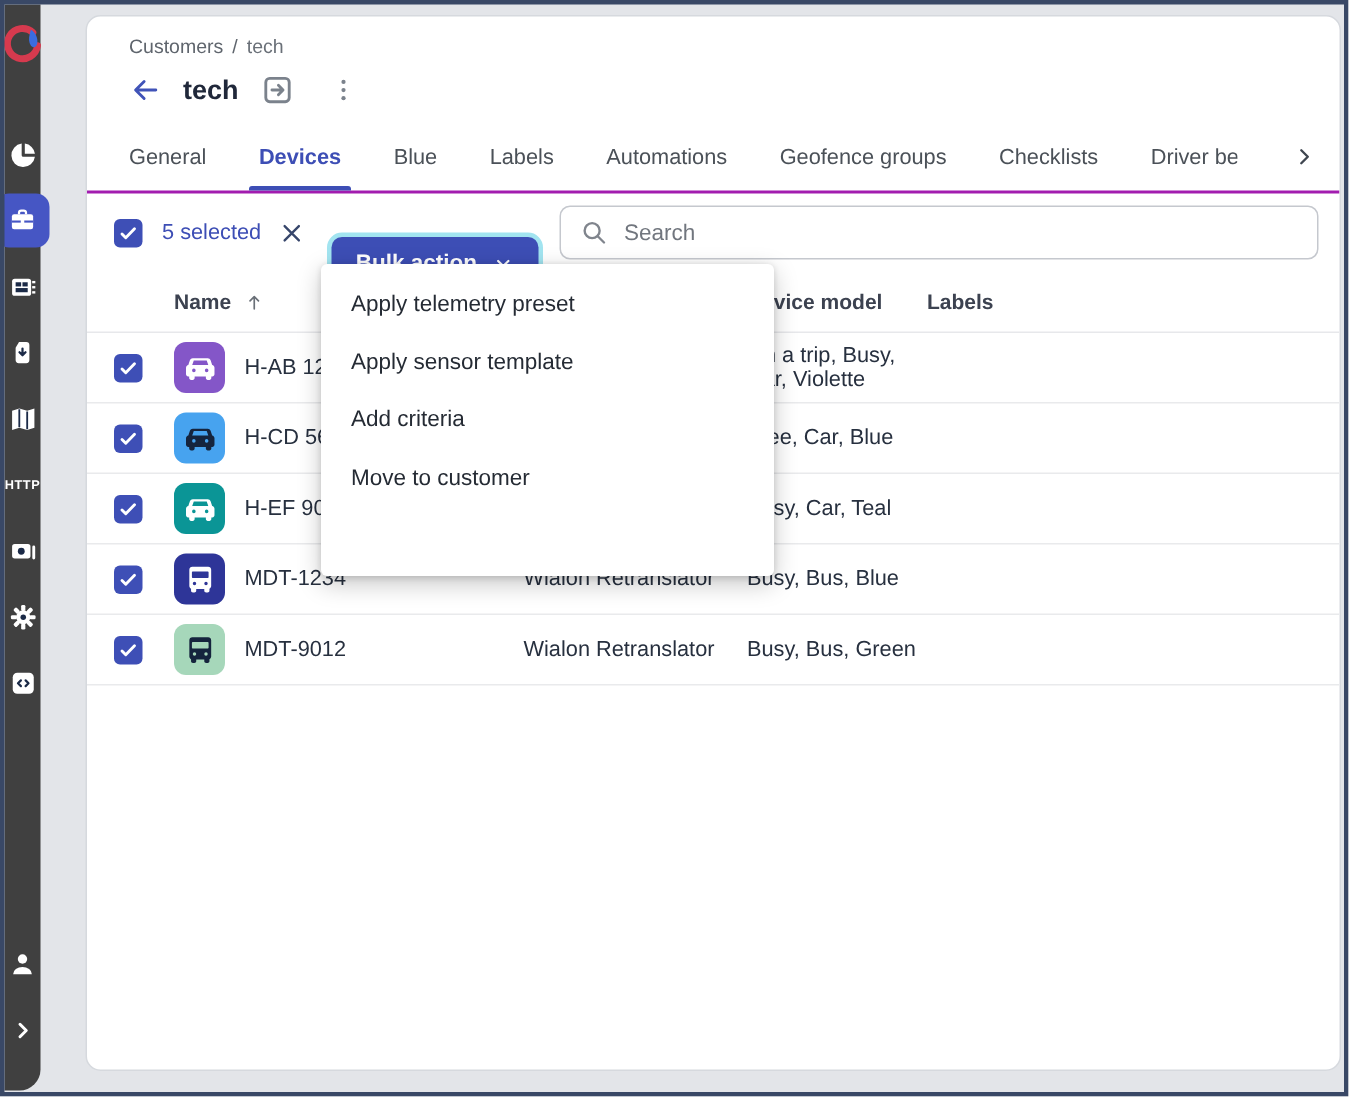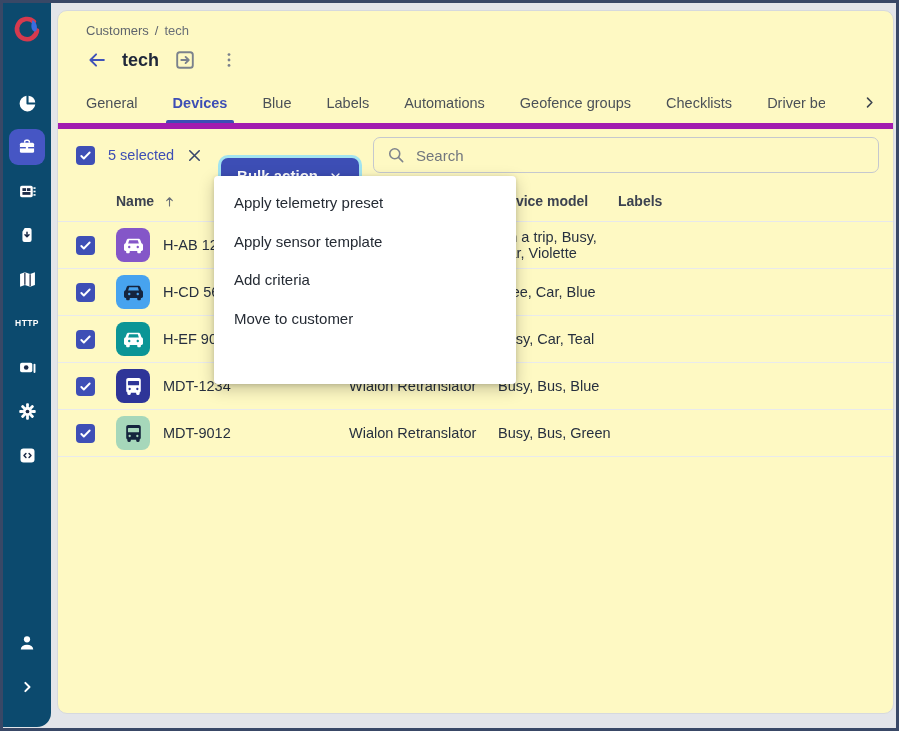--- a/index.html
+++ b/index.html
@@ -11,58 +11,58 @@
     overflow: hidden;
   }
   .frame-border {
     position: absolute; inset: 0;
     border: 3px solid #394866;
     z-index: 60; pointer-events: none;
   }
 
   
   .sidebar {
-    position: absolute; left: 3px; top: 3px; bottom: 4px; width: 48px;
-    background: #0c4a6e;
+    position: absolute; left: 3px; top: 3px; bottom: 4px; width: 24px;
+    background: #404040;
     border-radius: 0 0 14px 0;
     display: flex; flex-direction: column; align-items: center;
     padding: 6px 0 14px 0;
     z-index: 20;
   }
   .logo-box { width: 40px; height: 40px; display: flex; align-items: center; justify-content: center; margin-bottom: 14px; }
   .side-item {
     width: 36px; height: 36px; border-radius: 9px;
     display: flex; align-items: center; justify-content: center;
     margin-bottom: 8px; flex: 0 0 auto; cursor: pointer;
   }
   .side-item.first { margin-top: 22px; }
   .side-item.active { background: #4656c4; }
   .http-label { color: #fff; font-size: 8.5px; font-weight: bold; letter-spacing: .4px; }
   .side-spacer { margin-top: auto; }
 
   
   .card {
     position: absolute; left: 57px; top: 10px; width: 837px; height: 704px;
-    background: #fef9c3; border: 1px solid #d6d9de; border-radius: 10px;
+    background: #ffffff; border: 1px solid #d6d9de; border-radius: 10px;
     z-index: 10; overflow: hidden;
   }
 
   .page-header { height: 71px; padding: 12px 24px 0 28px; }
   .breadcrumb { font-size: 13px; color: #5f656d; display: flex; gap: 6px; }
   .breadcrumb .crumb-current { color: #6a7078; }
   .title-row { margin-top: 7px; display: flex; align-items: center; height: 30px; }
   .page-title { font-size: 18px; font-weight: bold; color: #20283a; margin: 0 14px 0 14px; }
   .icon-btn { display: flex; align-items: center; justify-content: center; cursor: pointer; background: none; border: none; padding: 0; }
   .kebab { margin-left: 22px; }
 
   
   .tabs {
     height: 47px; display: flex; align-items: center;
     padding: 0 14px 0 28px; gap: 35px;
-    border-bottom: 6px solid #a21caf;
+    border-bottom: 2px solid #a21caf;
   }
   .tab {
     height: 100%; display: flex; align-items: center; position: relative;
     font-size: 14.5px; color: #4b5158; font-weight: 500;
     white-space: nowrap; cursor: pointer;
   }
   .tab.active { color: #3d4eb5; font-weight: 700; }
   .tab.active::after {
     content: ""; position: absolute; left: -7px; right: -7px; bottom: 0;
     height: 3px; background: #3d4eb5; border-radius: 2px 2px 0 0;

